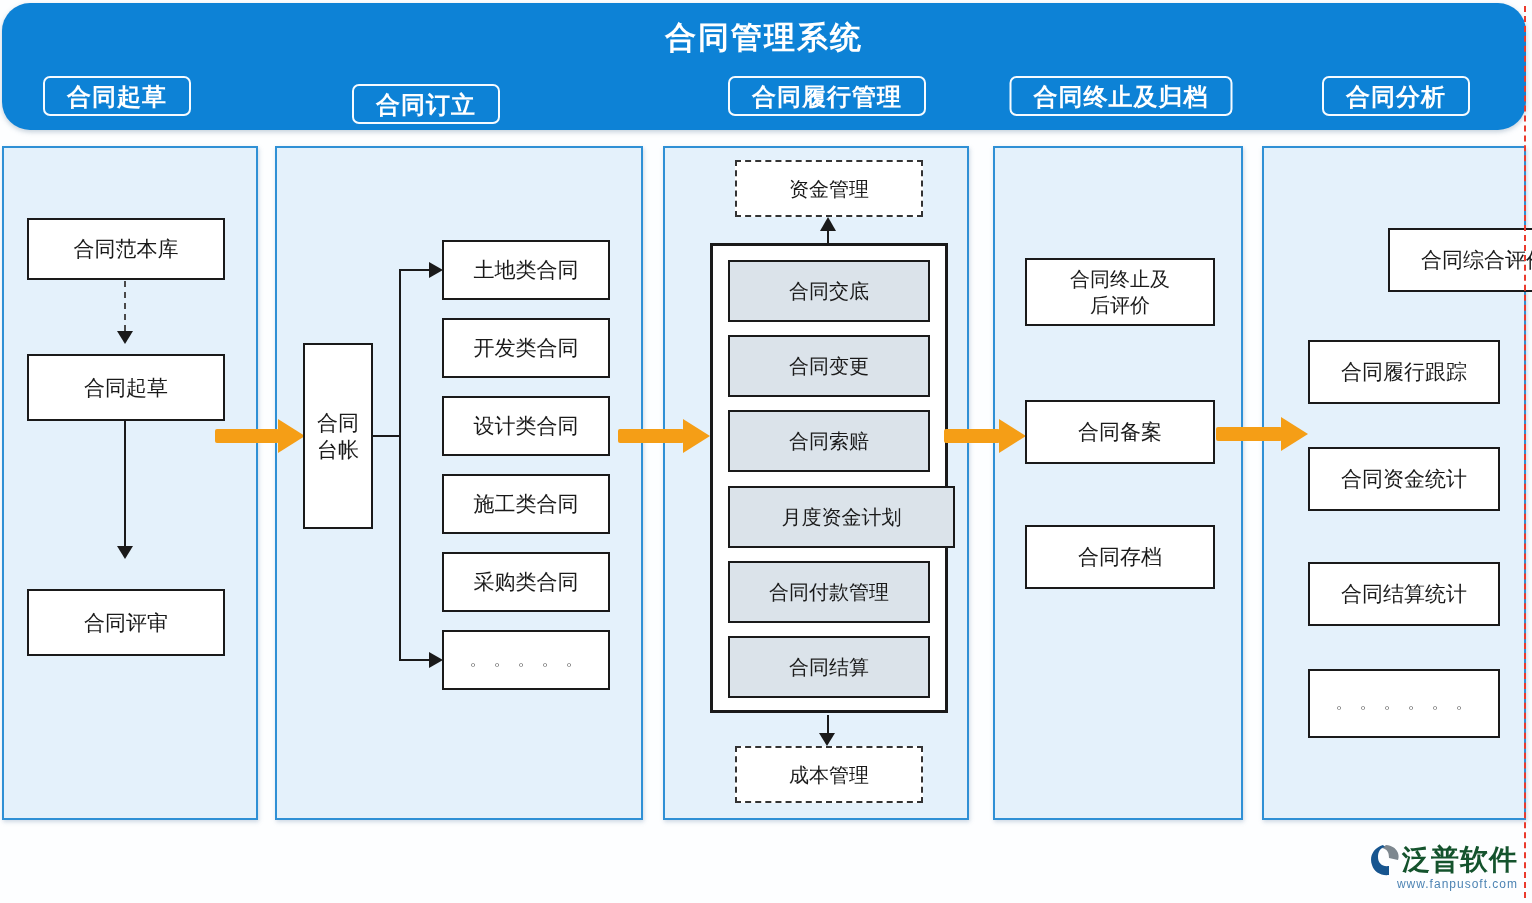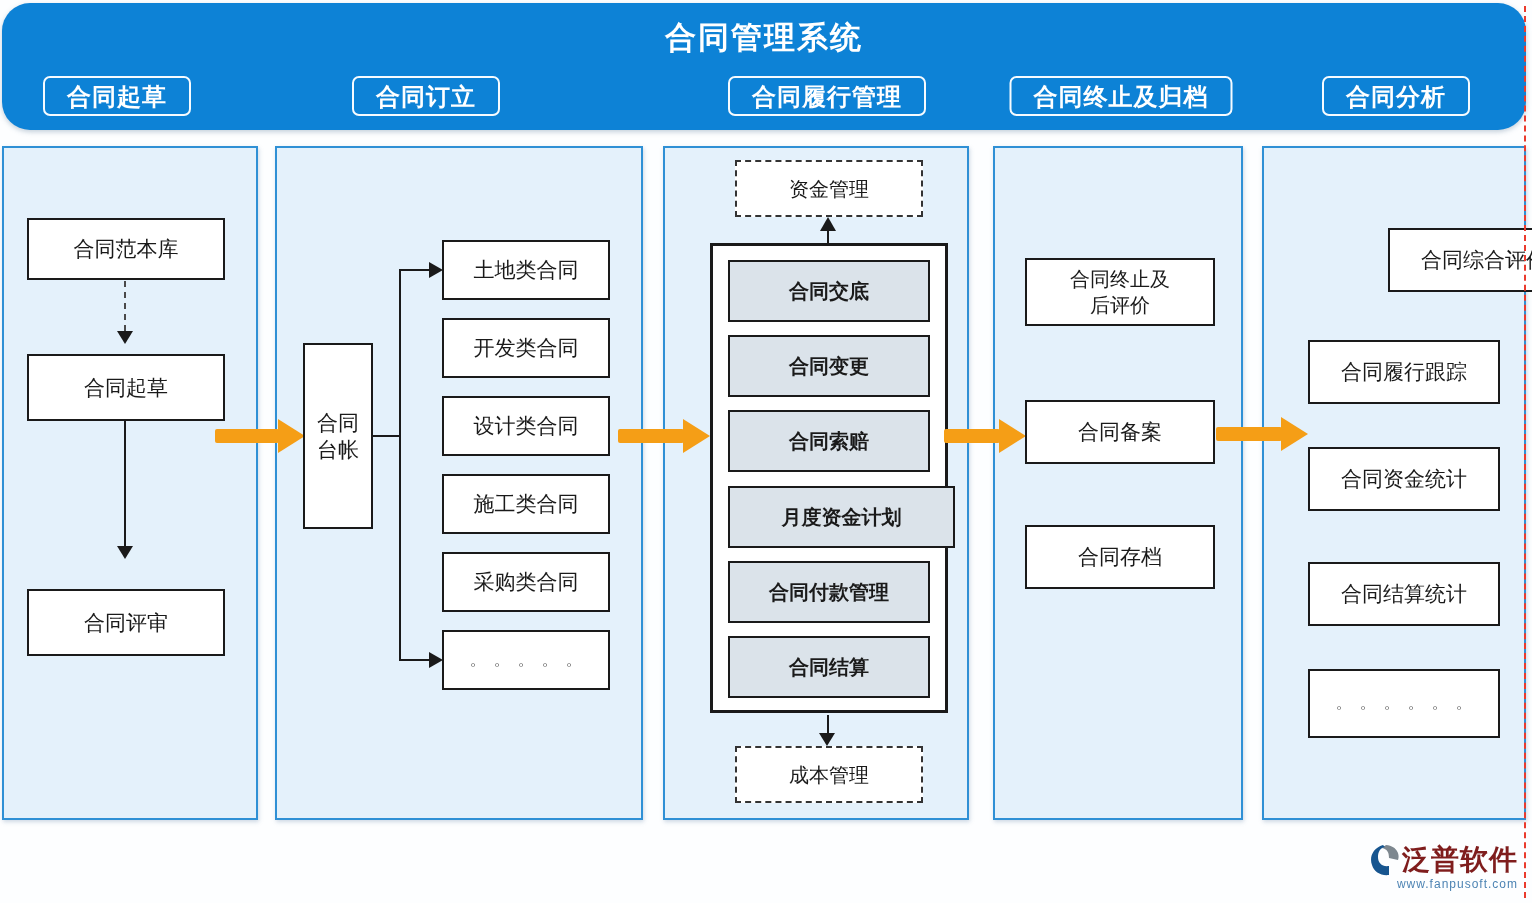--- a/index.html
+++ b/index.html
@@ -27,53 +27,53 @@
   .panel{
     position:absolute;top:146px;height:674px;
     background:#e4f1fb;border:2px solid #2f90d5;box-sizing:border-box;
     box-shadow:1px 2px 4px rgba(120,150,180,.35);
   }
   .box{
     position:absolute;background:#fff;border:2px solid #1a1a1a;
     display:flex;align-items:center;justify-content:center;text-align:center;
     font-size:21px;color:#1a1a1a;box-sizing:border-box;line-height:1.3;
   }
-  .step{background:#dbe3ea;font-size:20px;font-weight:bold;}
+  .step{background:#dbe3ea;font-size:20px;}
   .dashedbox{border:2px dashed #333;font-size:20px;}
   .container-box{position:absolute;background:#fff;border:3px solid #1a1a1a;box-sizing:border-box;}
   .dots{font-size:17px;letter-spacing:7px;color:#555;padding-left:7px;}
   .vline{position:absolute;width:0;border-left:2px solid #1a1a1a;}
   .vdash{position:absolute;width:0;border-left:2px dashed #4a4a4a;}
   .hline{position:absolute;height:0;border-top:2px solid #1a1a1a;}
   .tri-down{position:absolute;width:0;height:0;border-left:8px solid transparent;border-right:8px solid transparent;border-top:13px solid #1a1a1a;}
   .tri-up{position:absolute;width:0;height:0;border-left:8px solid transparent;border-right:8px solid transparent;border-bottom:14px solid #1a1a1a;}
   .tri-right{position:absolute;width:0;height:0;border-top:8px solid transparent;border-bottom:8px solid transparent;border-left:14px solid #1a1a1a;}
   .oarrow-body{position:absolute;height:14px;background:#f59e16;border-radius:2px;}
   .oarrow-head{position:absolute;width:0;height:0;border-top:17px solid transparent;border-bottom:17px solid transparent;border-left:27px solid #f59e16;}
   .footer-title{
     position:absolute;left:0;top:0;width:100%;height:60px;line-height:60px;
     text-align:center;color:#fff;font-size:26px;font-weight:bold;letter-spacing:2px;
   }
   .watermark{
     position:absolute;right:14px;top:844px;width:150px;text-align:right;line-height:1;
   }
   .wm-row{display:flex;align-items:center;justify-content:flex-end;gap:2px;}
-  .wm-brand{color:#7f1d1d;font-size:28px;font-weight:bold;letter-spacing:1px;}
+  .wm-brand{color:#14532d;font-size:28px;font-weight:bold;letter-spacing:1px;}
   .wm-site{color:#2e6ea6;font-size:12px;letter-spacing:1px;margin-top:2px;opacity:.85;}
   .marquee{position:absolute;left:1524px;top:6px;height:892px;width:0;border-left:2px dashed #ea3b2d;}
 </style>
 </head>
 <body>
 
 <div class="canvas">
 
   <div class="banner" style="left:2px;top:3px;width:1524px;height:127px;">
     <div class="main-title">合同管理系统</div>
     <div class="badge" style="left:115px;">合同起草</div>
-    <div class="badge" style="left:424px;">合同订立</div>
+    <div class="badge" style="left:424px;margin-top:8px;">合同订立</div>
     <div class="badge" style="left:825px;">合同履行管理</div>
     <div class="badge" style="left:1119px;">合同终止及归档</div>
     <div class="badge" style="left:1394px;">合同分析</div>
   </div>
 
   <div class="panel" style="left:2px;width:256px;"></div>
   <div class="panel" style="left:275px;width:368px;"></div>
   <div class="panel" style="left:663px;width:306px;"></div>
   <div class="panel" style="left:993px;width:250px;"></div>
   <div class="panel" style="left:1262px;width:264px;"></div>

